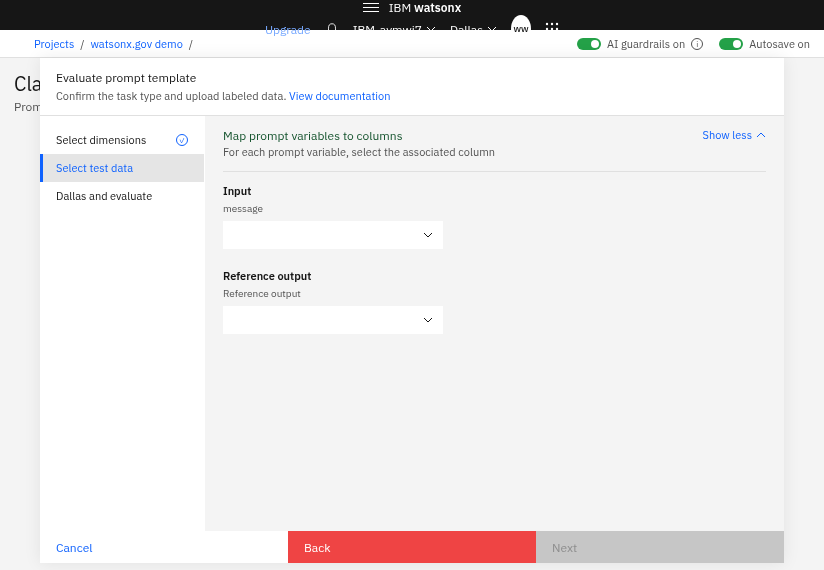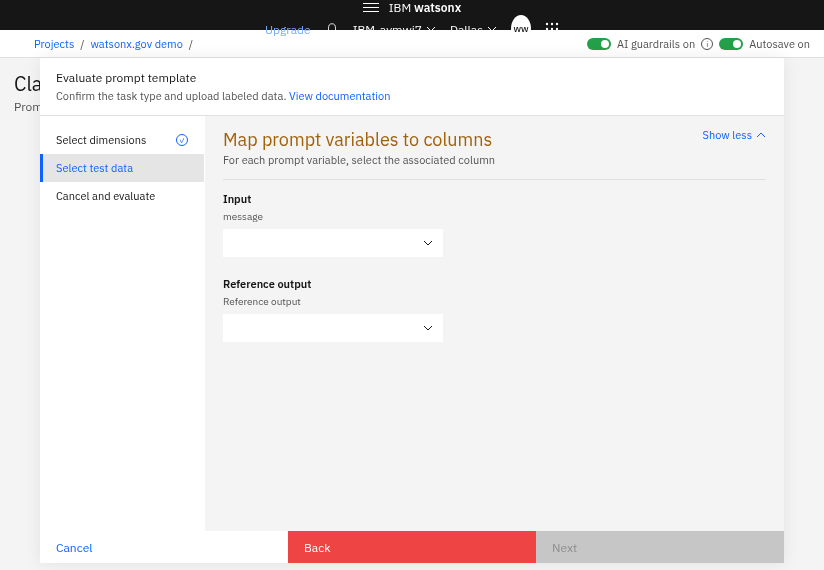--- a/index.html
+++ b/index.html
@@ -14,21 +14,21 @@
     .top-right { display: flex; align-items: center; gap: 14px; font-size: 12px; }
     .upgrade { color: #78a9ff; cursor: pointer; }
     .bell { width: 14px; height: 14px; }
     .dropdown-txt { display: flex; align-items: center; gap: 4px; cursor: pointer; }
     .avatar { width: 20px; height: 28px; background: #fff; color: #161616; border-radius: 50%; display: flex; align-items: center; justify-content: center; font-size: 8px; font-weight: 600; }
     .grid-icon { width: 14px; height: 14px; }
     
     .sub-bar { background: #fff; height: 28px; display: flex; align-items: center; justify-content: space-between; padding: 0 14px; border-bottom: 1px solid #e0e0e0; }
     .breadcrumb { font-size: 11px; color: #525252; display: flex; gap: 6px; margin-left: 20px; }
     .breadcrumb a { color: #0f62fe; text-decoration: none; cursor: pointer; }
-    .toggles { display: flex; align-items: center; gap: 6px; font-size: 11px; color: #525252; }
+    .toggles { display: flex; align-items: center; gap: 16px; font-size: 11px; color: #525252; }
     .toggle-group { display: flex; align-items: center; gap: 6px; }
     .switch { width: 24px; height: 12px; background: #24a148; border-radius: 6px; position: relative; cursor: pointer; }
     .switch::after { content: ''; position: absolute; width: 8px; height: 8px; background: #fff; border-radius: 50%; top: 2px; right: 2px; }
     .info-circle { width: 12px; height: 12px; border: 1px solid #525252; border-radius: 50%; display: flex; align-items: center; justify-content: center; font-size: 8px; color: #525252; }
     
     .bg-page { position: absolute; top: 58px; padding: 12px 14px; color: #161616; }
     .bg-title { font-size: 20px; font-weight: 400; }
     .bg-sub { font-size: 12px; color: #525252; margin-top: 2px; }
     
     .left-icons { position: absolute; top: 130px; left: 14px; display: flex; flex-direction: column; gap: 18px; color: #525252; }
@@ -41,21 +41,21 @@
     
     .modal-body { display: flex; flex: 1; overflow: hidden; }
     .sidebar { width: 165px; padding: 10px 0; background: #fff; border-right: 1px solid transparent; }
     .step { padding: 7px 16px; font-size: 11px; color: #161616; cursor: pointer; display: flex; justify-content: space-between; align-items: center; position: relative; }
     .step.active { color: #0f62fe; background: #e5e5e5; }
     .step.active::before { content: ''; position: absolute; left: 0; top: 0; bottom: 0; width: 3px; background: #0f62fe; }
     .check-circle { width: 12px; height: 12px; border: 1px solid #0f62fe; border-radius: 50%; display: flex; align-items: center; justify-content: center; color: #0f62fe; font-size: 7px; }
     
     .content { flex: 1; padding: 12px 18px; background: #f4f4f4; overflow: auto; }
     .content-head { display: flex; justify-content: space-between; align-items: flex-start; }
-    .content-title { font-size: 18px; color: #a16207; }
+    .content-title { font-size: 12px; color: #14532d; }
     .content-desc { font-size: 11px; color: #525252; margin-top: 2px; }
     .show-less { color: #0f62fe; font-size: 11px; cursor: pointer; display: flex; align-items: center; gap: 4px; }
     
     .divider { border: none; border-top: 1px solid #e0e0e0; margin: 12px 0; }
     
     .form-section { margin-bottom: 20px; }
     .form-heading { font-size: 11px; font-weight: 600; color: #161616; }
     .form-label { font-size: 10px; color: #525252; margin-top: 4px; }
     .select-box { width: 220px; height: 28px; background: #fff; border: none; margin-top: 6px; display: flex; align-items: center; justify-content: space-between; padding: 0 10px; cursor: pointer; }
     .chev { font-size: 10px; color: #161616; }
@@ -159,21 +159,21 @@
   <div class="modal-body">
     <div class="sidebar">
       <div class="step">
         <span>Select dimensions</span>
         <div class="check-circle">✓</div>
       </div>
       <div class="step active">
         <span>Select test data</span>
       </div>
       <div class="step">
-        <span>Cancel and evaluate</span>
+        <span>Dallas and evaluate</span>
       </div>
     </div>
     <div class="content">
       <div class="content-head">
         <div>
           <div class="content-title">Map prompt variables to columns</div>
           <div class="content-desc">For each prompt variable, select the associated column</div>
         </div>
         <div class="show-less">
           <span>Show less</span>

